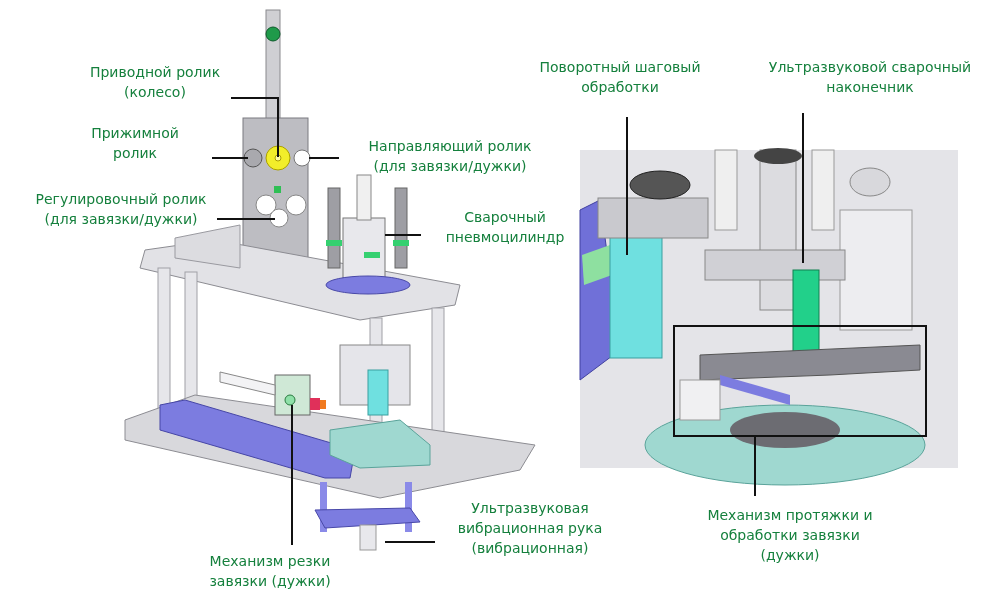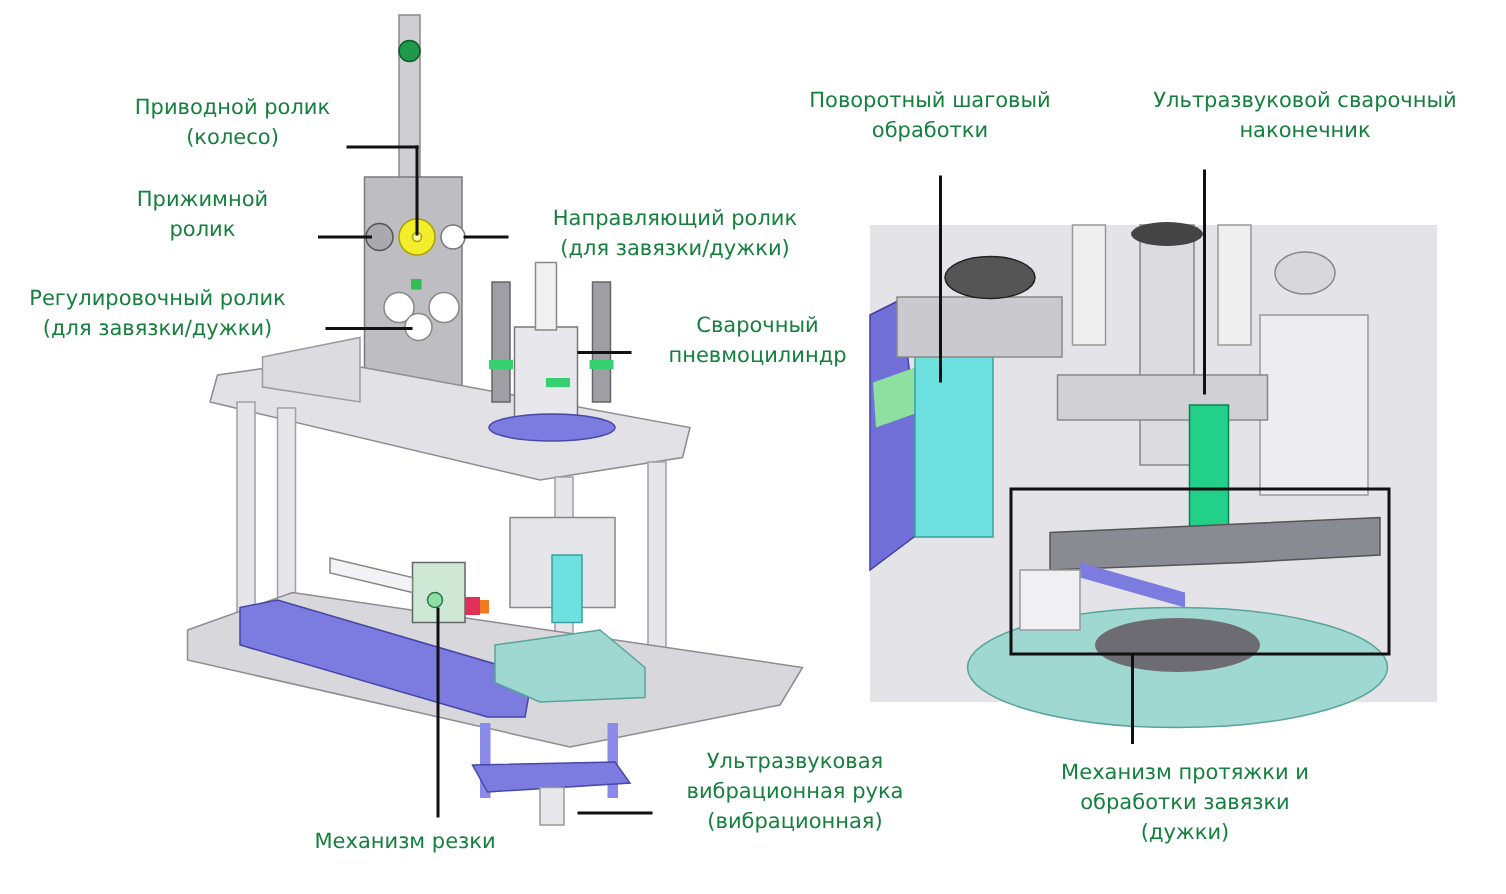--- a/index.html
+++ b/index.html
@@ -109,34 +109,35 @@
 <div class="leader" style="left:754px;top:436px;width:2px;height:60px;"></div>
 
 <div class="label" style="left:55px;top:62px;width:200px;">
   <span>Приводной ролик</span>
   <span>(колесо)</span>
 </div>
 <div class="label" style="left:60px;top:123px;width:150px;">
   <span>Прижимной</span>
   <span>ролик</span>
 </div>
-<div class="label" style="left:0px;top:189px;width:210px;">
+<div class="label" style="left:0px;top:189px;width:210px;padding-left:16px;">
   <span>Регулировочный ролик</span>
   <span>(для завязки/дужки)</span>
 </div>
 <div class="label" style="left:345px;top:120px;width:210px;margin-top:16px;">
   <span>Направляющий ролик</span>
   <span>(для завязки/дужки)</span>
 </div>
 <div class="label" style="left:435px;top:207px;width:140px;">
   <span>Сварочный</span>
   <span>пневмоцилиндр</span>
 </div>
 <div class="label" style="left:190px;top:551px;width:160px;">
   <span>Механизм резки</span>
+  <span>завязки (дужки)</span>
 </div>
 <div class="label" style="left:440px;top:498px;width:180px;">
   <span>Ультразвуковая</span>
   <span>вибрационная рука</span>
   <span>(вибрационная)</span>
 </div>
 <div class="label" style="left:510px;top:57px;width:220px;">
   <span>Поворотный шаговый</span>
   <span>обработки</span>
 </div>

